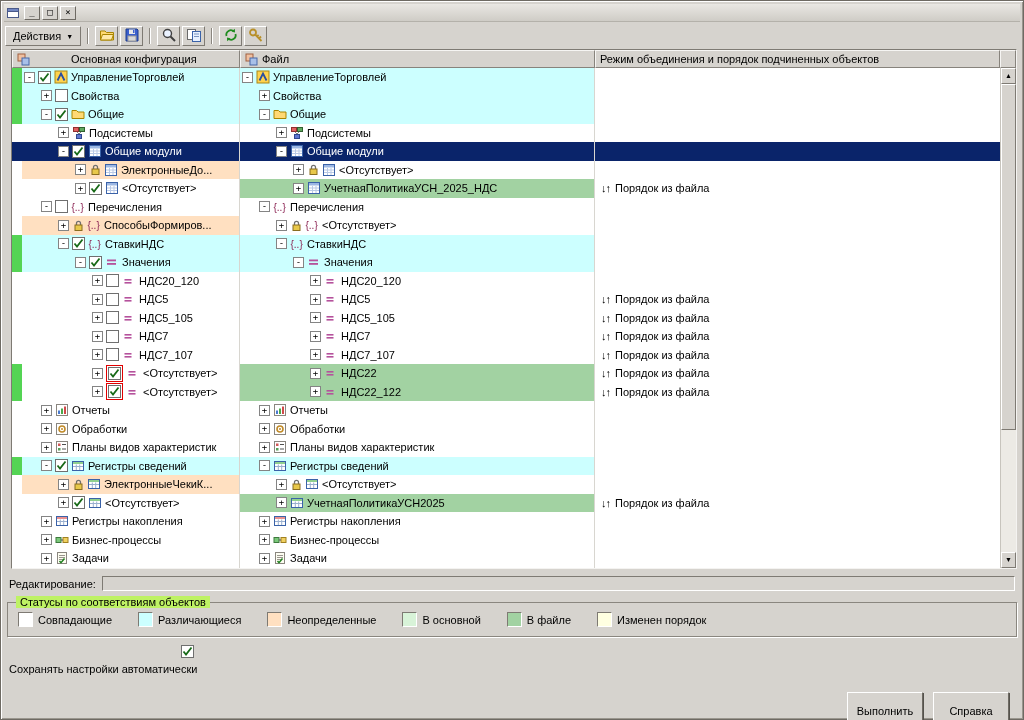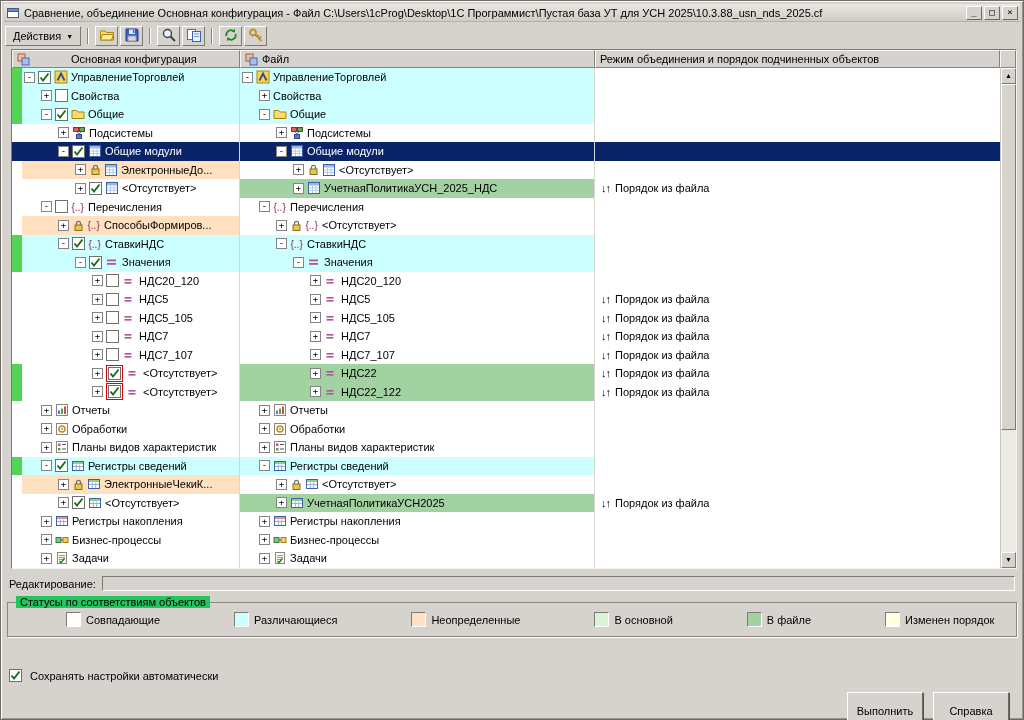--- a/index.html
+++ b/index.html
@@ -70,52 +70,51 @@
   .sb-track { flex:1; position:relative; }
   .sb-thumb { position:absolute; left:0; right:0; top:0; height:74%; background:#d6d3ce;
     border:1px solid; border-color:#fff #7e7a73 #7e7a73 #fff; }
 
   
   .edit-row { position:absolute; left:8px; top:574px; right:8px; height:17px; display:flex; align-items:center; gap:6px; }
   .edit-field { flex:1; height:15px; background:#d6d3ce; border:1px solid; border-color:#7e7a73 #fff #fff #7e7a73; }
 
   .statusbox { position:absolute; left:6px; top:601px; right:6px; height:35px;
     border:1px solid #8a867f; box-shadow:1px 1px 0 #fff; }
-  .statusbox-title { position:absolute; top:-7px; left:8px; background:#22c55e; padding:0 4px; }
+  .statusbox-title { position:absolute; top:-7px; left:8px; background:#bef264; padding:0 4px; }
   #legend-items { display:flex; align-items:center; height:100%; padding-left:10px; gap:26px; }
-  .legend-item { display:flex; align-items:center; gap:5px;margin-left:48px; }
+  .legend-item { display:flex; align-items:center; gap:5px; }
   .swatch { width:15px; height:15px; border:1px solid; border-color:#7e7a73 #fff #fff #7e7a73; flex:none; }
 
   .filter-row { position:absolute; left:8px; top:644px; right:8px; height:19px; display:flex; align-items:center; gap:8px; }
   .combo { flex:1; height:19px; background:#fff; border:1px solid; border-color:#7e7a73 #fff #fff #7e7a73;
     display:flex; align-items:center; position:relative; padding-left:4px; }
   .combo-btn { position:absolute; right:1px; top:1px; bottom:1px; width:16px; background:#d6d3ce;
     border:1px solid; border-color:#fff #7e7a73 #7e7a73 #fff; font-size:7px;
     display:flex; align-items:center; justify-content:center; }
 
-  .autosave-row { position:absolute; left:8px; top:668px; display:flex; align-items:center; gap:5px; }
+  .autosave-row { position:absolute; left:8px; top:644px; display:flex; align-items:flex-end; gap:5px;flex-direction:column; }
 
   .bottom-btns { position:absolute; right:14px; top:691px; display:flex; gap:10px; }
   .btn { width:76px; height:38px; background:#d6d3ce; border:1px solid;
     border-color:#fff #6e6a63 #6e6a63 #fff; box-shadow:1px 1px 0 #55524c;
     font-size:11px; font-family:inherit; }
 </style>
 </head>
 <body>
 
 <div class="window">
 
   <div class="titlebar">
     <span class="title-icon">
         <svg width="14" height="14" viewBox="0 0 14 14">
           <rect x="1.5" y="2.5" width="11" height="9" fill="#fff" stroke="#4a5a8a"></rect>
           <rect x="1.5" y="2.5" width="11" height="3" fill="#7287c2" stroke="#4a5a8a"></rect>
         </svg>
       </span>
-    <span class="title-text">Сравнение, объединение Основная конфигурация - Файл C:\Users\1cProg\Desktop\1С Программист\Пустая база УТ для УСН 2025\10.3.88_usn_nds_2025.cf</span>
     <span class="win-btns">
       <span class="wbtn">_</span>
       <span class="wbtn">□</span>
       <span class="wbtn">×</span>
     </span>
   </div>
 
   <div class="toolbar">
     <button class="actions-btn">
       <span>Действия</span>

